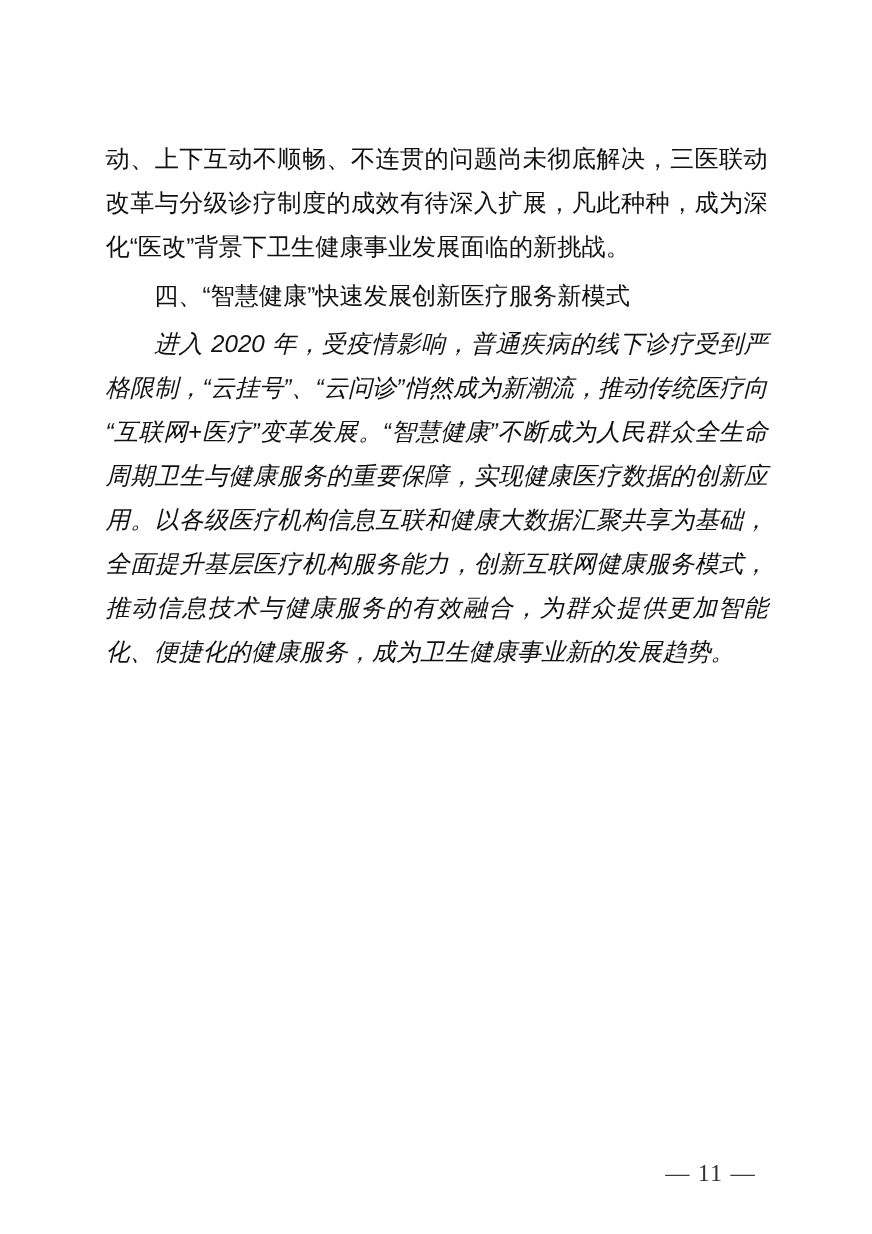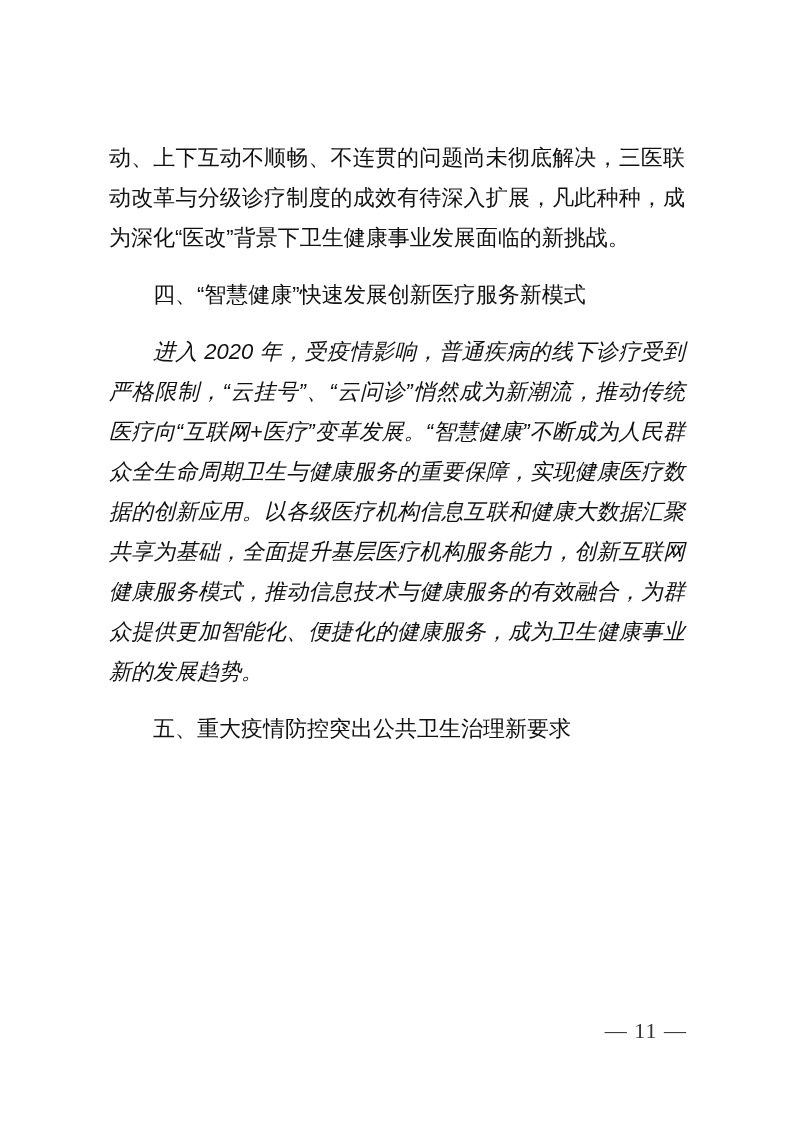--- a/index.html
+++ b/index.html
@@ -21,50 +21,49 @@
     left: 92px;
     top: 121px;
     width: 610px;
     font-size: 22px;
     line-height: 40px;
     text-align: justify;
     text-justify: inter-ideograph;
     word-break: break-all;
   }
   .content p, .content h2 {
-    margin: 17px;
+    margin: 4px;
     padding: 0;
     font-size: 22px;
     line-height: 40px;
     font-weight: normal;
   }
   .indent2 {
     text-indent: 2em;
     font-style: italic;
   }
   .heading {
     text-indent: 2em;
   }
   .page-number {
     position: absolute;
-    top: 1016px;
+    top: 1052px;
     right: 106px;
     font-family: "Liberation Serif", serif;
     font-size: 22px;
     line-height: 30px;
     color: #333333;
     letter-spacing: 1px;
   }
 </style>
 </head>
 <body>
 
 <div class="page">
   <main class="content">
     <p class="body-text">动、上下互动不顺畅、不连贯的问题尚未彻底解决，三医联动改革与分级诊疗制度的成效有待深入扩展，凡此种种，成为深化“医改”背景下卫生健康事业发展面临的新挑战。</p>
     <h2 class="heading">四、“智慧健康”快速发展创新医疗服务新模式</h2>
     <p class="body-text indent2">进入 2020 年，受疫情影响，普通疾病的线下诊疗受到严格限制，“云挂号”、“云问诊”悄然成为新潮流，推动传统医疗向“互联网+医疗”变革发展。“智慧健康”不断成为人民群众全生命周期卫生与健康服务的重要保障，实现健康医疗数据的创新应用。以各级医疗机构信息互联和健康大数据汇聚共享为基础，全面提升基层医疗机构服务能力，创新互联网健康服务模式，推动信息技术与健康服务的有效融合，为群众提供更加智能化、便捷化的健康服务，成为卫生健康事业新的发展趋势。</p>
-    <h2 class="heading">五、重大疫情防控突出公共卫生治理新要求</h2>
   </main>
   <footer class="page-number">
     <span>— 11 —</span>
   </footer>
 </div>
 
 </body></html>

